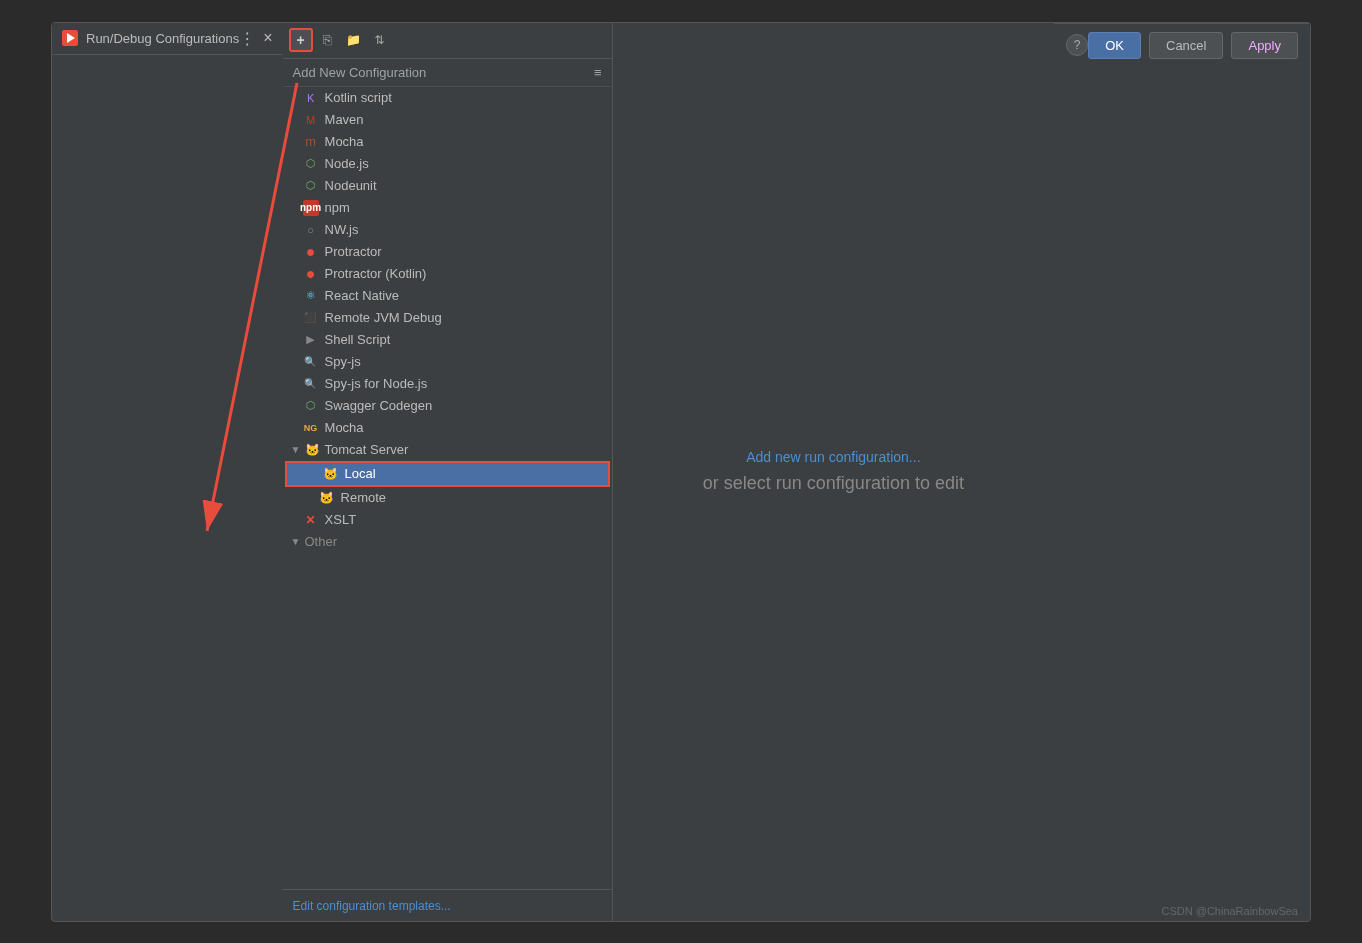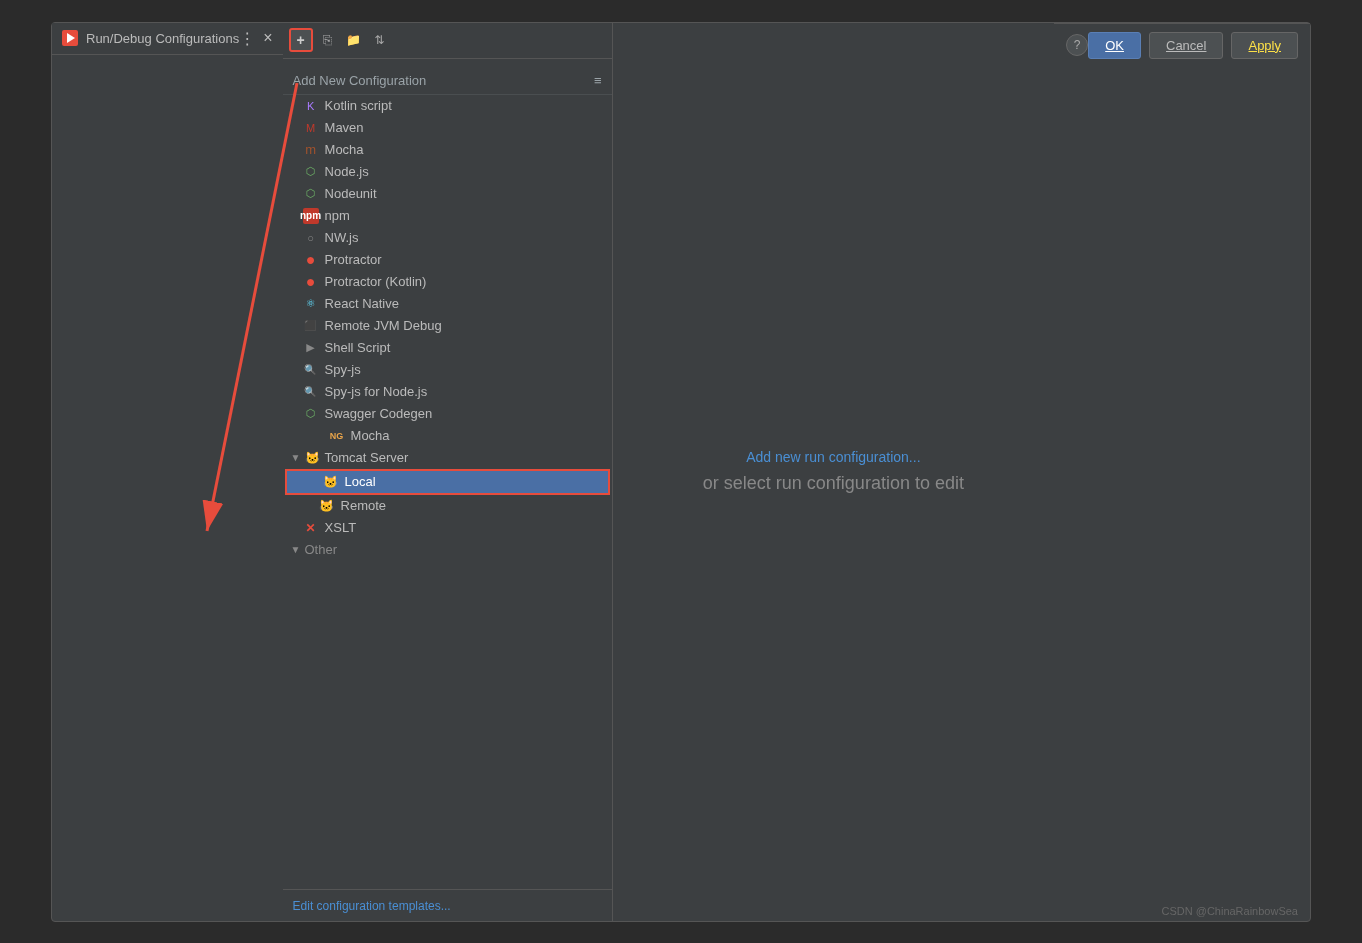--- a/index.html
+++ b/index.html
@@ -119,21 +119,21 @@
       display: flex;
       align-items: center;
       justify-content: center;
       color: #aaa;
       font-size: 12px;
     }
 
     .config-tree {
       flex: 1;
       overflow-y: auto;
-      padding: 8px 0;
+      padding: 0 0;
     }
 
     .config-tree::-webkit-scrollbar {
       width: 8px;
     }
     .config-tree::-webkit-scrollbar-track {
       background: #3c3f41;
     }
     .config-tree::-webkit-scrollbar-thumb {
       background: #666;
@@ -200,21 +200,21 @@
     .icon-maven { color: #c0392b; }
     .icon-mocha { color: #a0522d; }
     .icon-nodejs { color: #6aaa64; }
     .icon-npm { color: #c0392b; }
     .icon-react { color: #61dafb; }
     .icon-shell { color: #888; }
     .icon-tomcat { color: #e8a44a; }
     .icon-remote { color: #e8a44a; }
     .icon-xslt { color: #e74c3c; }
     .icon-swagger { color: #6aaa64; }
-    .icon-testng { color: #e8a44a; margin-left: 26px; }
+    .icon-testng { color: #e8a44a; }
     .icon-protractor { color: #e74c3c; }
     .icon-spyjs { color: #6ab0de; }
     .icon-nwjs { color: #888; }
     .icon-jvm { color: #6ab0de; }
     .icon-nodeunit { color: #6aaa64; }
 
     .right-panel {
       flex: 1;
       display: flex;
       flex-direction: column;
@@ -282,38 +282,37 @@
       display: flex;
       gap: 8px;
     }
 
     .btn {
       padding: 5px 16px;
       border-radius: 3px;
       cursor: pointer;
       font-size: 13px;
       border: 1px solid #666;
-      text-decoration: underline;
     }
 
     .btn-ok {
       background: #4a6fa5;
       color: #fff;
       border-color: #5a7fb5;
     }
 
     .btn-cancel {
       background: #4c5052;
       color: #bbb;
       border-color: #666;
     }
 
     .btn-apply {
       background: #4c5052;
-      color: #fde047;
+      color: #f0abfc;
       border-color: #666;
     }
 
     .watermark {
       position: absolute;
       bottom: 4px;
       right: 12px;
       font-size: 11px;
       color: #666;
     }

